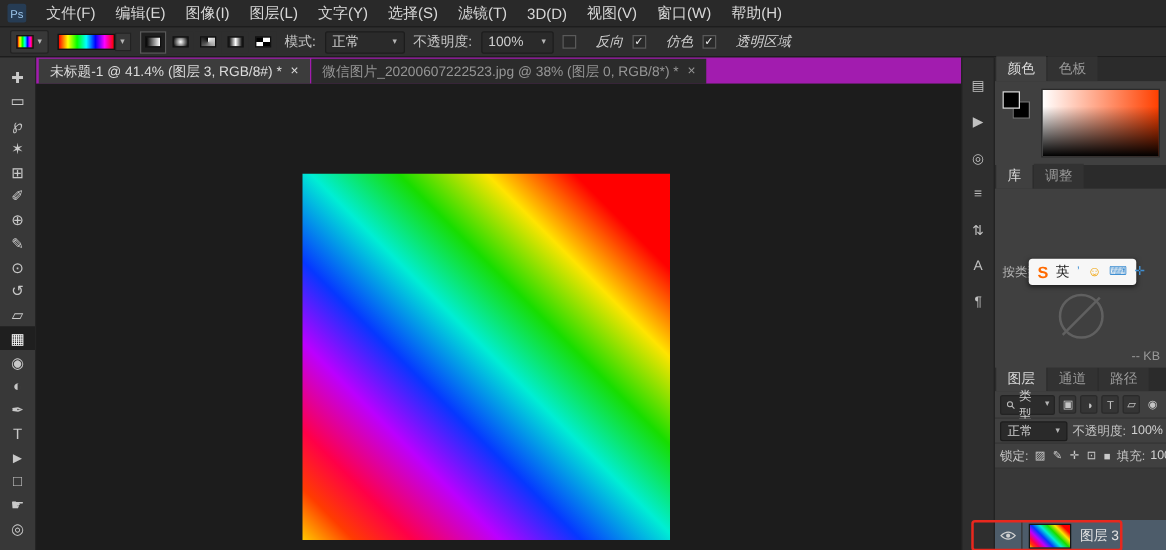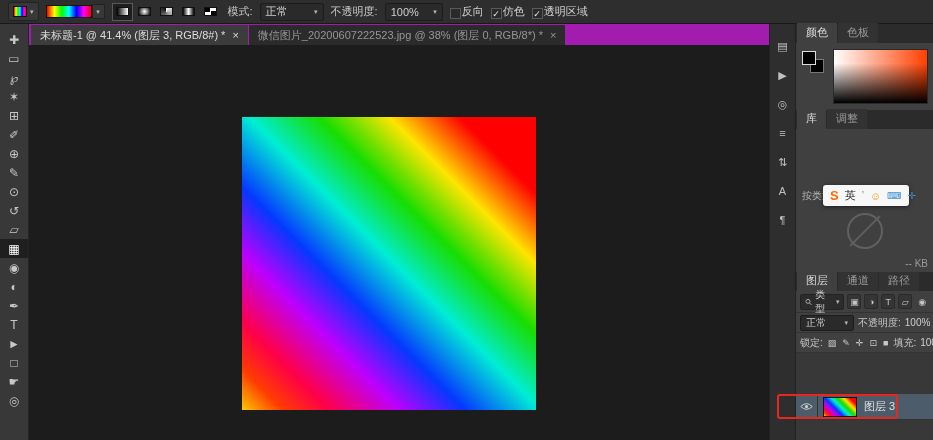--- a/index.html
+++ b/index.html
@@ -26,21 +26,21 @@
   .gtype.selected { background:#1f1f1f; border-color:#5a5a5a; }
   .gtype .ic { width:13px; height:9px; border:1px solid #101010; }
   .ic-linear  { background:linear-gradient(to right,#000,#fff); }
   .ic-radial  { background:radial-gradient(circle at center,#fff,#000); }
   .ic-angle   { background:conic-gradient(from 0deg,#fff,#000); }
   .ic-reflect { background:linear-gradient(to right,#000,#fff,#000); }
   .ic-diamond { background:conic-gradient(#fff 0 25%,#000 0 50%,#fff 0 75%,#000 0); }
   .obar-label { color:#c5c5c5; white-space:nowrap; }
   .select { background:#2a2a2a; border:1px solid #1c1c1c; height:18px; display:flex; align-items:center; justify-content:space-between; padding:0 5px; gap:6px; border-radius:2px; white-space:nowrap; }
   .select.mode { width:64px; } .select.opct { width:58px; }
-  .cb { display:flex; align-items:flex-end; gap:1px; white-space:nowrap; }
+  .cb { display:flex; align-items:center; gap:16px; white-space:nowrap;font-style:italic; }
   .cb .box { width:11px; height:11px; background:#2a2a2a; border:1px solid #5a5a5a; display:flex; align-items:center; justify-content:center; font-size:9px; color:#eaeaea; }
   .cb .box.checked::after { content:"✓"; }
 
   
   .content { flex:1; display:flex; min-height:0; }
 
   .toolbar { width:29px; background:#383838; border-right:1px solid #242424; display:flex; flex-direction:column; align-items:center; padding-top:6px; flex:0 0 auto; }
   .tool { width:100%; height:19px; display:flex; align-items:center; justify-content:center; font-size:12px; color:#c8c8c8; }
   .tool.selected { background:#1f1f1f; color:#fff; }
 
@@ -101,20 +101,34 @@
   .thumb-dark { background:radial-gradient(circle 6px at 50% 50%, #0c0c0c 0 2px, #cfcfcf 3px 4px, #151515 5px); background-color:#111; }
   .thumb-photo { background:linear-gradient(115deg,#8a6a42 0 25%,#4a6a8a 25% 55%,#31425e 55% 75%,#8a4a4a 75%); }
   .lname { margin-left:7px; font-size:11px; color:#e2e2e2; white-space:nowrap; }
   .annotation { position:absolute; left:-19px; right:35px; top:0; height:25px; border:2px solid #e8281e; border-radius:3px; z-index:20; pointer-events:none; }
 </style>
 </head>
 <body>
 
 <div class="app">
 
+  <div class="menubar">
+    <div class="app-icon">Ps</div>
+    <span class="menu-item">文件(F)</span>
+    <span class="menu-item">编辑(E)</span>
+    <span class="menu-item">图像(I)</span>
+    <span class="menu-item">图层(L)</span>
+    <span class="menu-item">文字(Y)</span>
+    <span class="menu-item">选择(S)</span>
+    <span class="menu-item">滤镜(T)</span>
+    <span class="menu-item">3D(D)</span>
+    <span class="menu-item">视图(V)</span>
+    <span class="menu-item">窗口(W)</span>
+    <span class="menu-item">帮助(H)</span>
+  </div>
 
   <div class="optionsbar">
     <div class="preset">
       <span class="mini rainbow-strip"></span>
       <span class="arrow">▾</span>
     </div>
     <div class="gswatch">
       <span class="strip rainbow-strip"></span>
       <span class="dd">
           <span class="arrow">▾</span>

